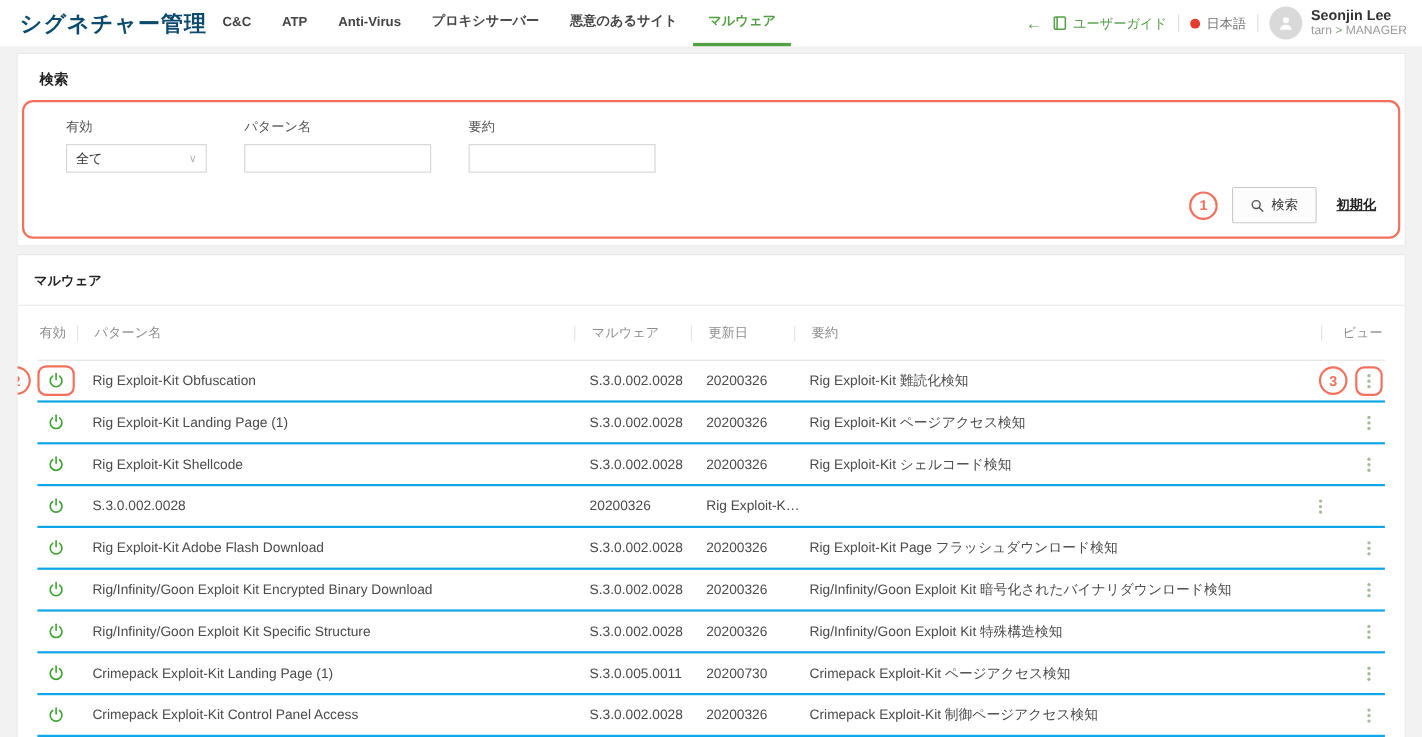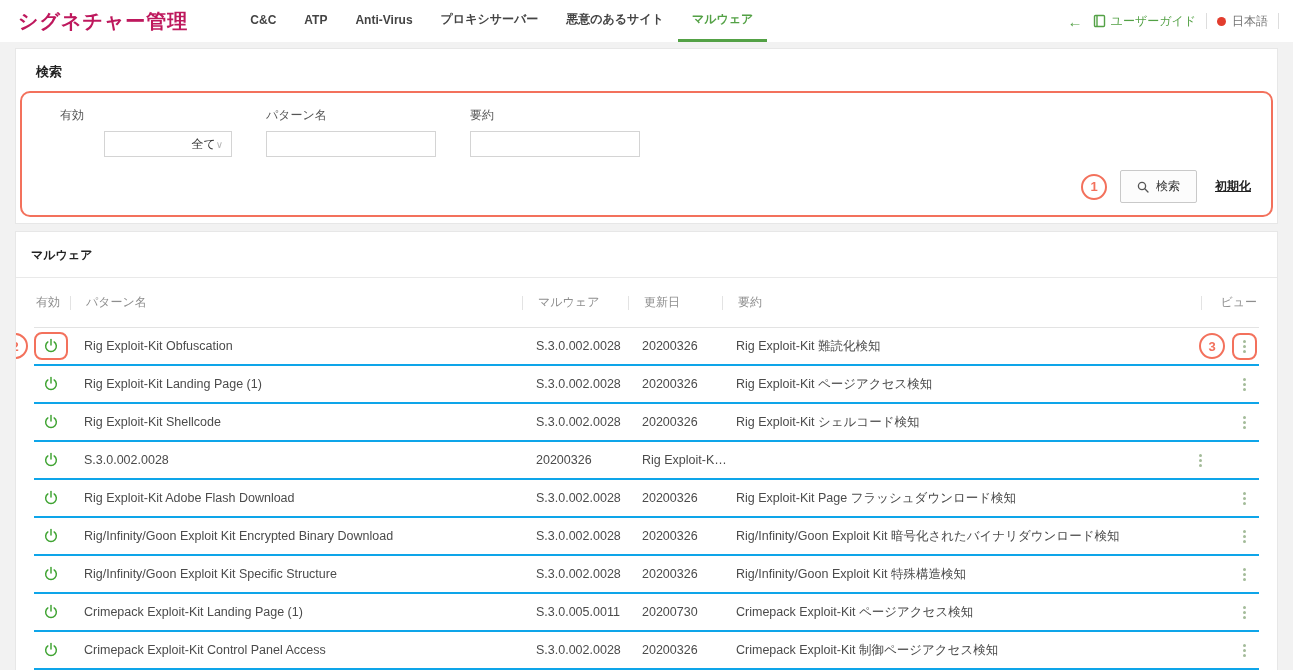--- a/index.html
+++ b/index.html
@@ -5,21 +5,21 @@
   :root{
     --green:#53a145; --power-green:#3fa332; --red:#f3715c;
     --text:#4b4b4b; --muted:#999; --line:#e9e9e9; --bg:#f2f2f2;
   }
   *{margin:0;padding:0;box-sizing:border-box;}
   html,body{width:1293px;height:670px;overflow:hidden;}
   body{font-family:"Liberation Sans","DejaVu Sans",sans-serif;background:var(--bg);color:var(--text);}
 
   
   .topbar{background:#fff;height:42px;display:flex;align-items:stretch;padding:0 14px 0 18px;}
-  .app-title{font-size:20px;font-weight:bold;color:#be185d;align-self:center;letter-spacing:1px;margin-right:48px;}
+  .app-title{font-size:20px;font-weight:bold;color:#0c4a6e;align-self:center;letter-spacing:1px;}
   .tabs{display:flex;align-items:stretch;}
   .tab{font-size:12px;font-weight:bold;color:#444;padding:0 14px;display:flex;align-items:center;cursor:pointer;border-bottom:3px solid transparent;}
   .tab.active{color:var(--green);border-bottom-color:var(--green);}
   .top-right{margin-left:auto;display:flex;align-items:center;gap:10px;}
   .guide{display:flex;align-items:center;gap:5px;color:var(--green);font-size:12px;}
   .back-arrow{font-size:15px;color:var(--green);line-height:1;}
   .vdiv{width:1px;height:16px;background:#ddd;}
   .lang{display:flex;align-items:center;gap:6px;font-size:12px;color:#737373;}
   .lang-dot{width:9px;height:9px;border-radius:50%;background:#e23d2e;display:inline-block;}
   .userbox{display:flex;align-items:center;gap:8px;}
@@ -31,21 +31,21 @@
   
   .card{background:#fff;border:1px solid #e7e7e7;margin:0 15px;}
   .search-card{margin-top:6px;padding:12px 3px 6px 3px;}
   .card-title{font-size:13px;font-weight:bold;color:#222;padding:2px 0 10px 17px;}
 
   .ann-rect{border:2px solid var(--red);border-radius:10px;padding:14px 20px 12px 38px;margin:0 1px;}
   .form-row{display:flex;gap:34px;}
   .fgroup{display:flex;flex-direction:column;}
   .flabel{font-size:12px;color:#555;margin-bottom:7px;}
   .select{width:128px;height:26px;border:1px solid #d4d4d4;background:#fff;font-size:12px;color:#333;
-          display:flex;align-items:center;justify-content:flex-end;padding:0 8px;cursor:pointer;margin-left:44px;}
+          display:flex;align-items:center;justify-content:space-between;padding:0 8px;cursor:pointer;}
   .chev{color:#b5b5b5;font-size:10px;}
   .tinput{width:170px;height:26px;border:1px solid #d4d4d4;background:#fff;font-size:12px;padding:0 8px;color:#333;}
   .actions{display:flex;align-items:center;justify-content:flex-end;gap:13px;margin-top:13px;}
   .ann-circle{width:26px;height:26px;border:2px solid var(--red);border-radius:50%;background:#fff;
               color:var(--red);font-size:13px;font-weight:bold;display:flex;align-items:center;justify-content:center;flex:0 0 auto;}
   .btn{display:inline-flex;align-items:center;gap:7px;border:1px solid #c9c9c9;background:#fcfcfc;
        font-size:12px;color:#333;padding:7px 16px;border-radius:2px;cursor:pointer;font-family:inherit;}
   .link-reset{font-size:12px;color:#222;text-decoration:underline;font-weight:bold;margin-left:5px;cursor:pointer;}
 
   
@@ -95,20 +95,36 @@
         <line x1="4" y1="1.5" x2="4" y2="12.5" stroke="#53a145" stroke-width="1.4"></line>
       </svg>
       <span>ユーザーガイド</span>
     </span>
     <span class="vdiv"></span>
     <span class="lang">
       <span class="lang-dot"></span>
       <span>日本語</span>
     </span>
     <span class="vdiv"></span>
+    <span class="userbox">
+      <span class="avatar">
+        <svg width="16" height="16" viewBox="0 0 16 16">
+          <circle cx="8" cy="5.4" r="2.7" fill="#fff"></circle>
+          <path d="M2.6 14c.5-3 2.8-4.4 5.4-4.4s4.9 1.4 5.4 4.4z" fill="#fff"></path>
+        </svg>
+      </span>
+      <span>
+        <div class="uname">Seonjin Lee</div>
+        <div class="usub">
+          <span>tarn</span>
+          <span class="gt">&gt;</span>
+          <span>MANAGER</span>
+        </div>
+      </span>
+    </span>
   </div>
 </div>
 
 <div class="card search-card">
   <div class="card-title">検索</div>
 
   <div class="ann-rect">
     <div class="form-row">
       <div class="fgroup">
         <div class="flabel">有効</div>

